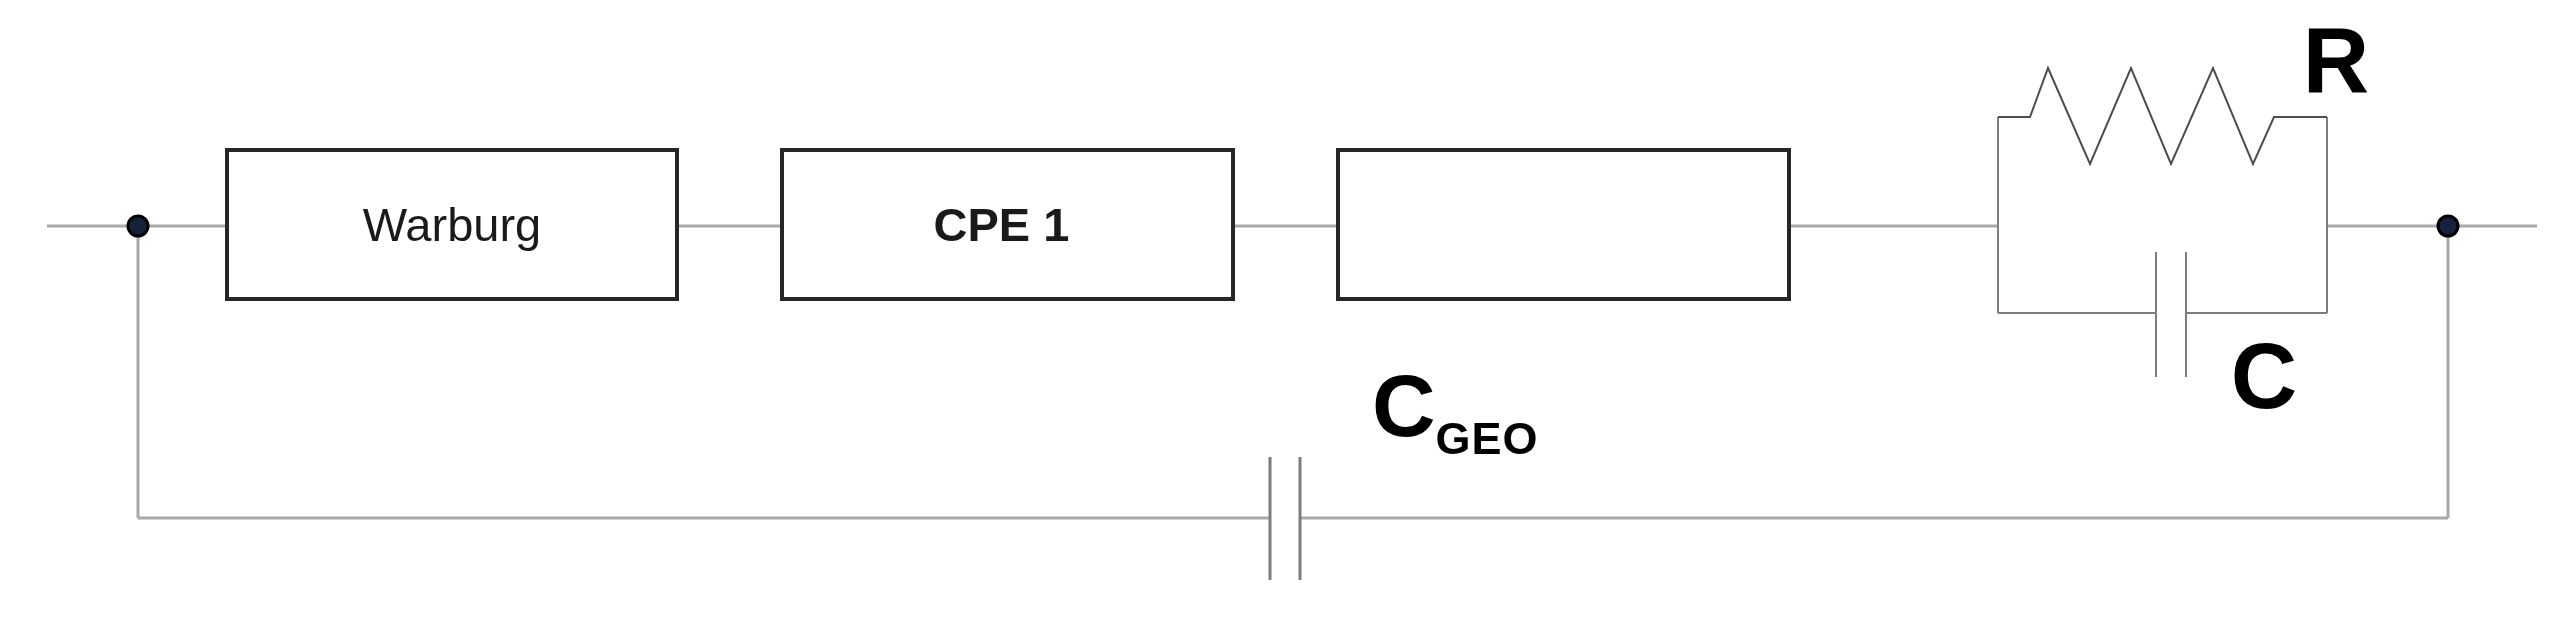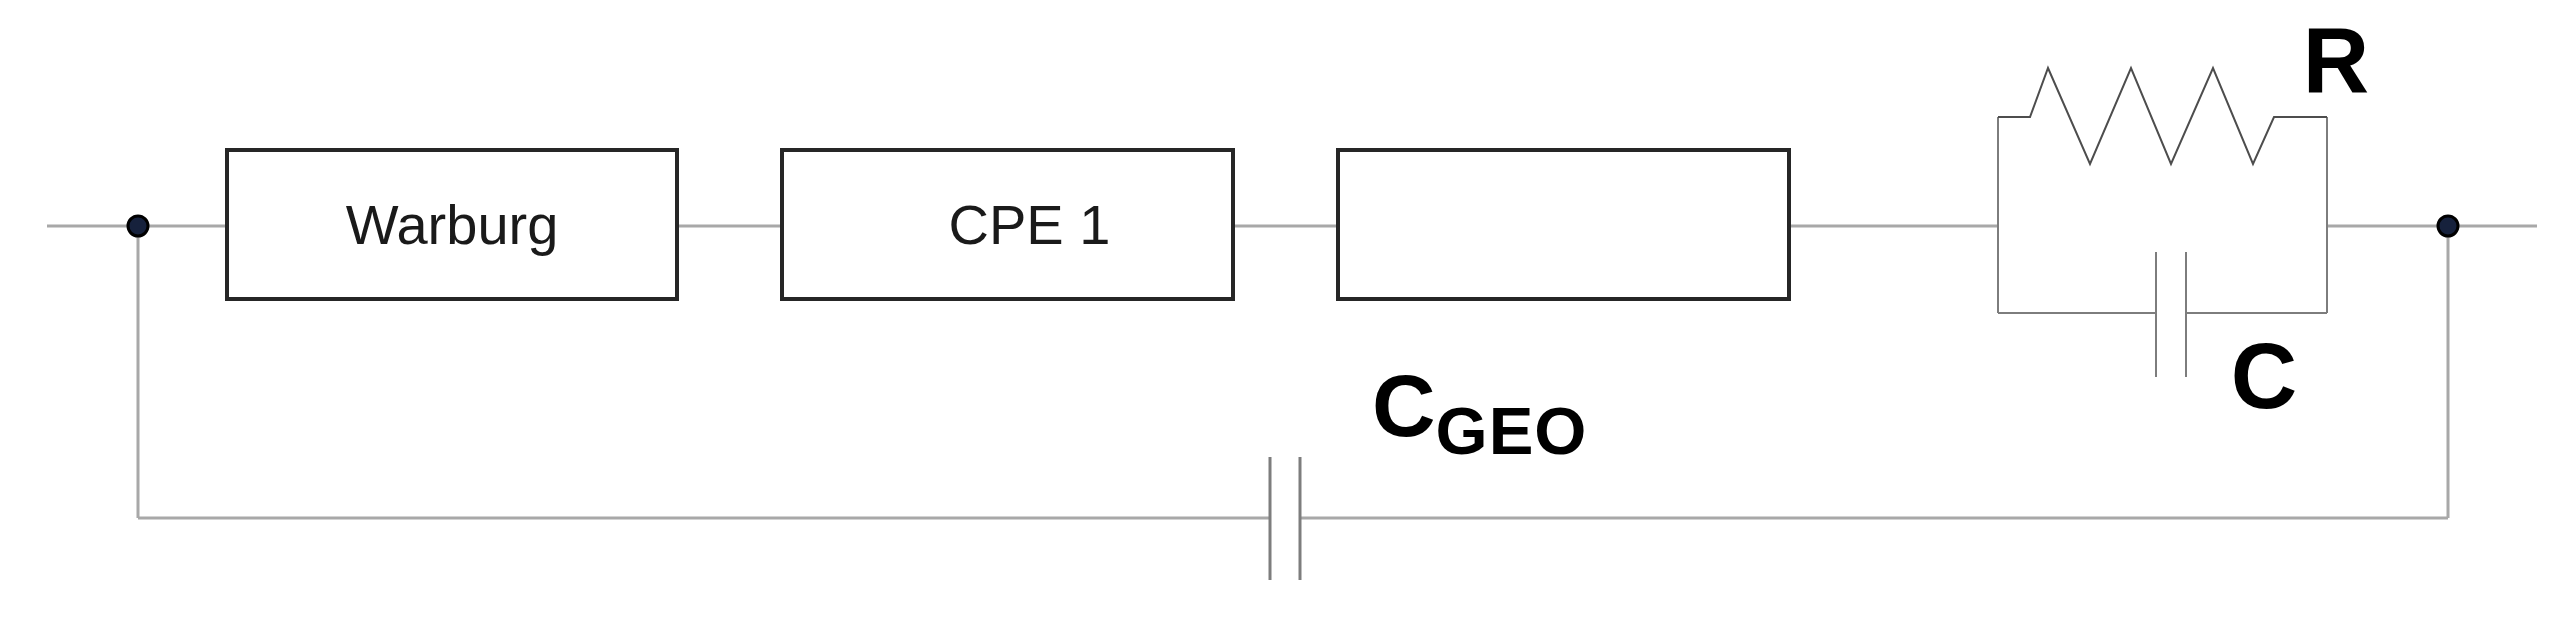--- a/index.html
+++ b/index.html
@@ -32,27 +32,27 @@
   .label {
     position: absolute;
     color: var(--text, #1a1a1a);
     white-space: nowrap;
     line-height: 1;
   }
   .box-label {
     display: flex;
     align-items: center;
     justify-content: center;
-    font-size: 56px;
+    font-size: 47px;
     font-weight: 400;
     top: 150px;
     height: 149px;
   }
   .box-label.warburg { left: 227px;  width: 450px; }
-  .box-label.cpe1    { left: 804px;  width: 451px; }
+  .box-label.cpe1    { left: 776px;  width: 451px; font-weight: bold; }
   .box-label.cpe2    { left: 1338px; width: 451px; }
 
   .big-label {
     font-weight: 700;
     color: #000000;
   }
   .r-label {
     left: 2336px;
     top: 14px;
     font-size: 92px;
@@ -63,21 +63,21 @@
     top: 330px;
     font-size: 92px;
     transform: translateX(-50%);
   }
   .cgeo-label {
     left: 1372px;
     top: 362px;
     font-size: 88px;
   }
   .cgeo-label .sub {
-    font-size: 67px;
+    font-size: 45px;
     vertical-align: -18px;
     letter-spacing: 1px;
   }
 </style>
 </head>
 <body>
 
 <div class="canvas">
 
   <svg width="2575" height="624" viewBox="0 0 2575 624">

